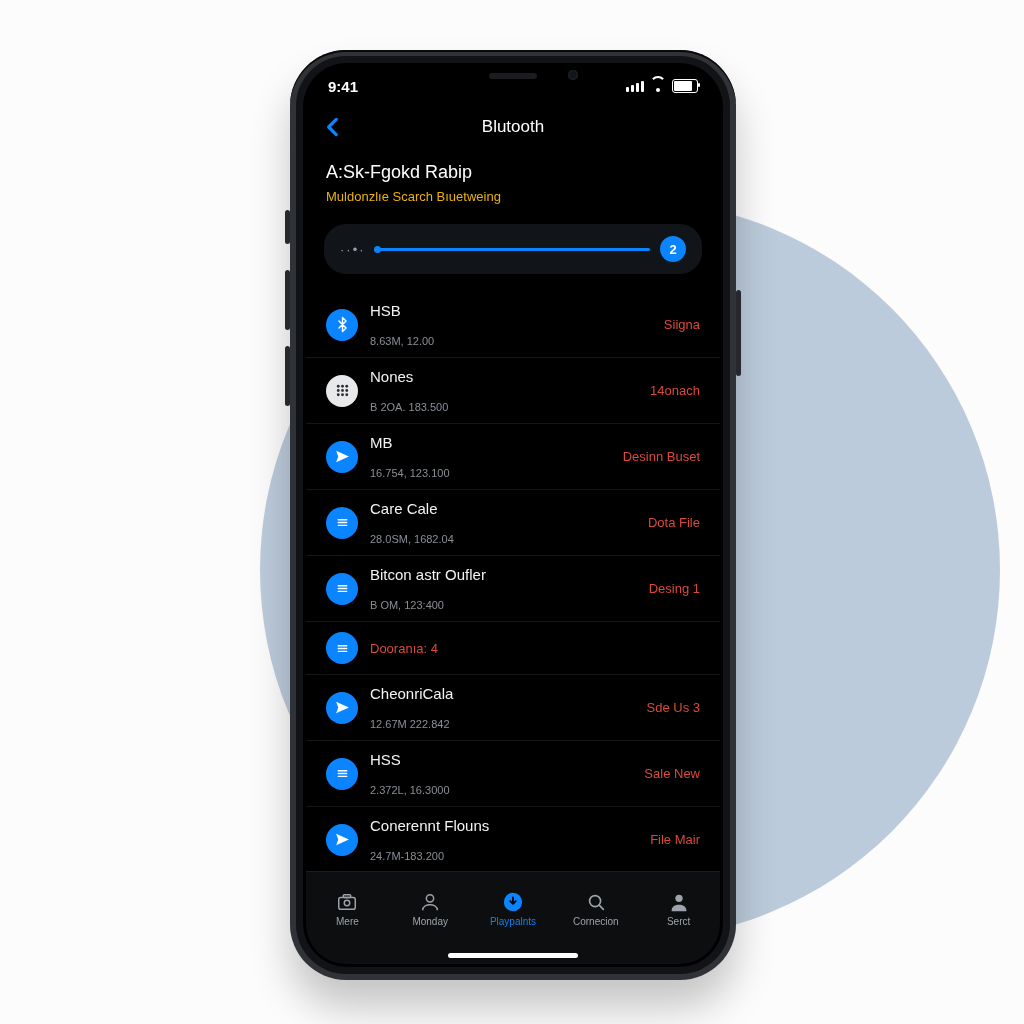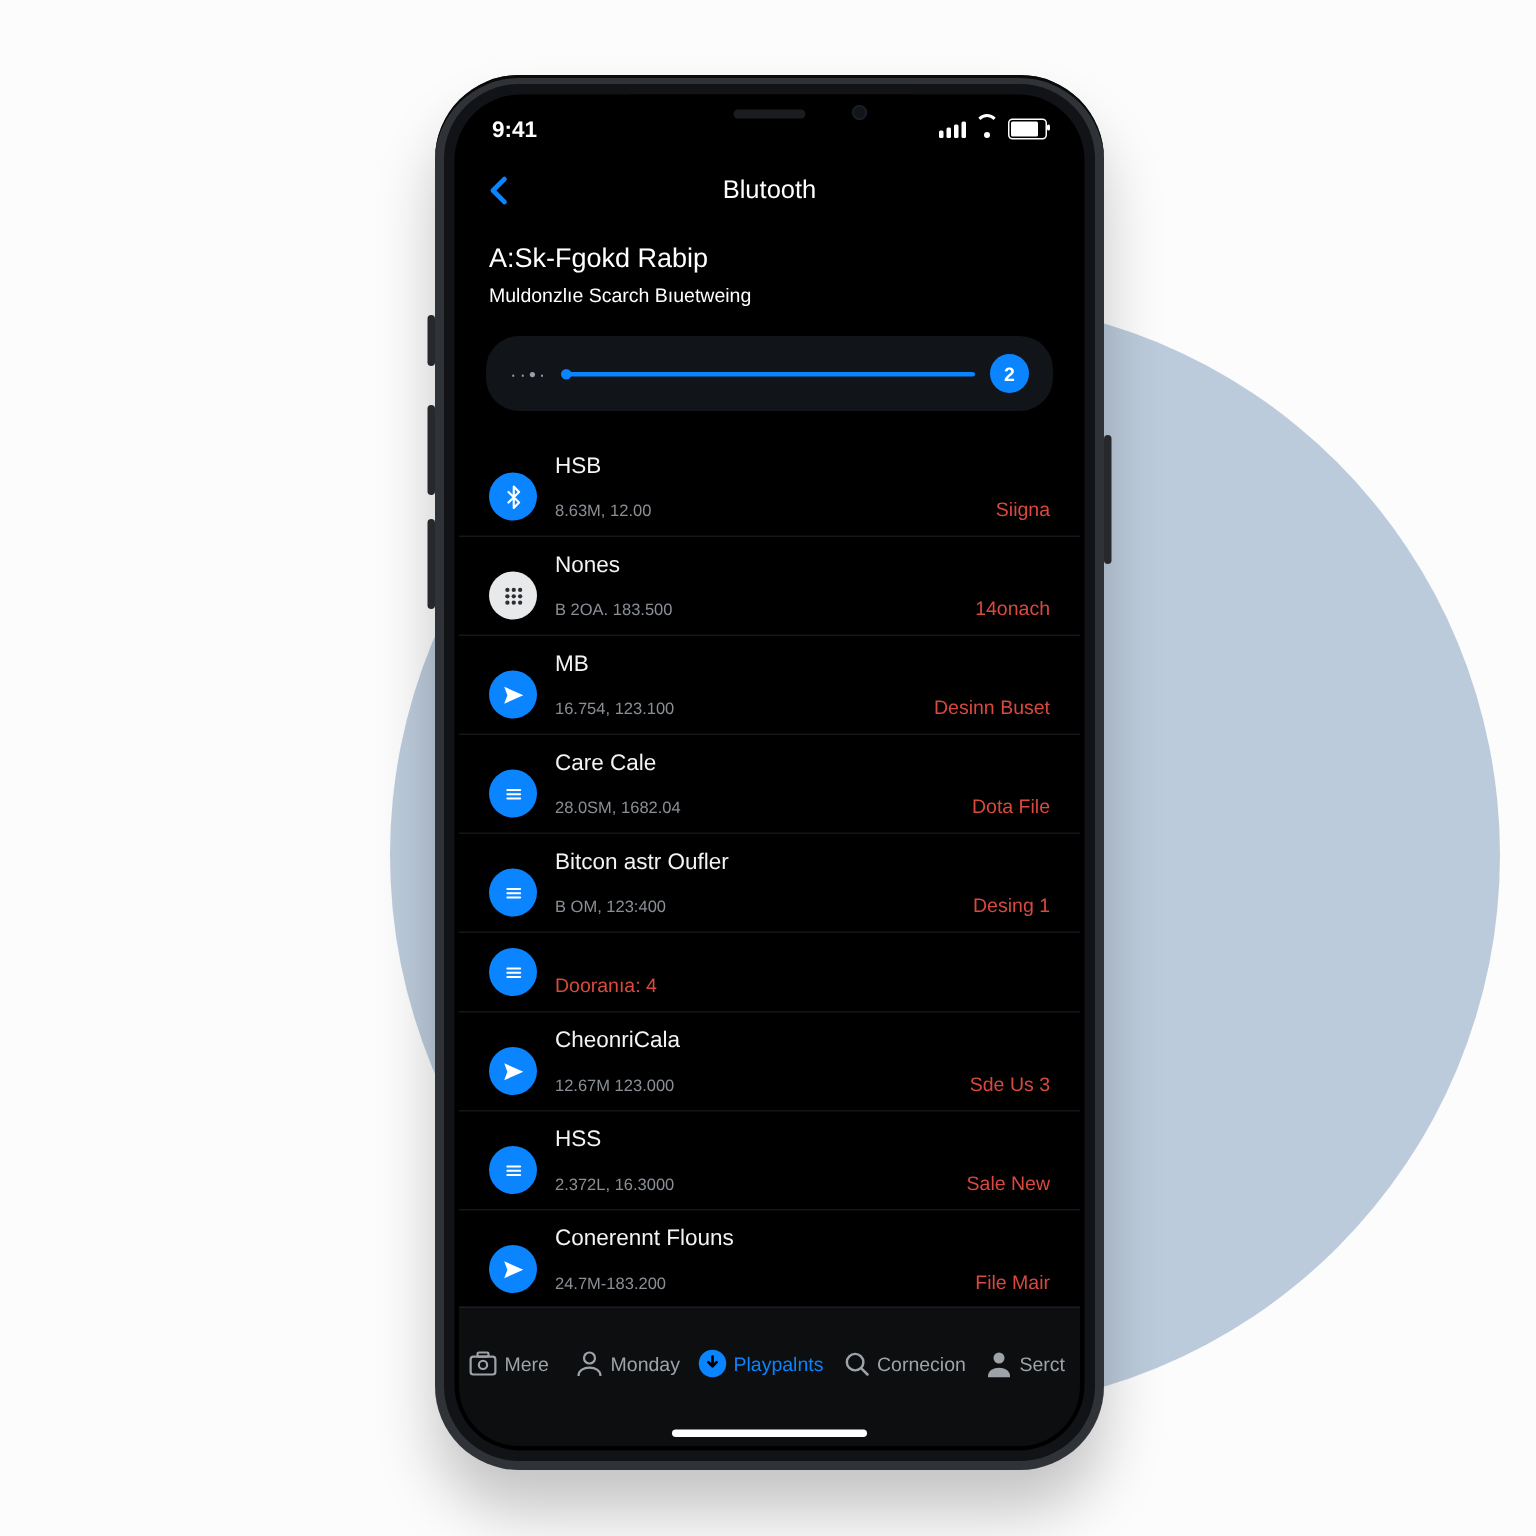--- a/index.html
+++ b/index.html
@@ -33,43 +33,43 @@
   .bat{width:24px;height:12px;border:1px solid #fff;border-radius:3px;position:relative;}
   .bat:after{content:"";position:absolute;right:-3px;top:3px;width:2px;height:4px;background:#fff;border-radius:1px;}
   .bat i{position:absolute;left:1px;top:1px;bottom:1px;width:18px;background:#fff;border-radius:1px;}
   
   .nav{height:42px;position:relative;display:flex;align-items:center;justify-content:center;font-size:17px;font-weight:500;}
   .back{position:absolute;left:14px;top:8px;width:26px;height:26px;}
   .back svg{stroke:#0a84ff;}
   
   .hdr{padding:14px 20px 6px;}
   .hdr h2{margin:0 0 6px;font-size:18px;font-weight:500;}
-  .hdr .sub{color:#ffffff;font-size:13px;}
+  .hdr .sub{color:#eab308;font-size:13px;}
   
   .sliderwrap{margin:14px 18px 18px;background:#111418;border-radius:22px;padding:12px 16px;display:flex;align-items:center;}
   .dots{color:#9aa0a8;font-size:13px;letter-spacing:2px;margin-right:10px;}
   .track{flex:1;height:3px;background:#0a84ff;position:relative;border-radius:2px;}
   .track:before{content:"";position:absolute;left:-2px;top:-2px;width:7px;height:7px;background:#0a84ff;border-radius:50%;}
   .knob{width:26px;height:26px;background:#0a84ff;border-radius:50%;margin-left:10px;color:#fff;display:flex;align-items:center;justify-content:center;font-size:13px;font-weight:600;}
   
   .sect{padding:0 20px;color:#7d828a;font-size:12px;letter-spacing:.8px;border-bottom:1px solid #1b1e22;padding-bottom:10px;}
   
   .list{}
-  .row{display:flex;align-items:flex-end;padding:10px 20px;border-bottom:1px solid #14171a;}
+  .row{display:flex;align-items:center;padding:10px 20px;border-bottom:1px solid #14171a;}
   .ico{width:32px;height:32px;border-radius:50%;margin-right:12px;display:flex;align-items:center;justify-content:center;flex-shrink:0;}
   .ico.blue{background:#0a84ff;}
   .ico.white{background:#e8e9eb;}
   .ico svg{width:17px;height:17px;}
   .txts{flex:1;min-width:0;}
   .name{font-size:15px;color:#f2f3f5;}
   .meta{font-size:11px;color:#8a8f96;margin-top:16px;}
   .tag{font-size:13px;color:#d9493d;}
   
   .tabbar{position:absolute;left:0;right:0;bottom:0;height:60px;background:#0c0e10;border-top:1px solid #1a1d21;display:flex;justify-content:space-around;align-items:center;padding-bottom:8px;}
-  .tab{display:flex;flex-direction:row;align-items:center;gap:3px;color:#9ea3aa;font-size:13px;min-width:60px;}
+  .tab{display:flex;flex-direction:column;align-items:center;gap:3px;color:#9ea3aa;font-size:10px;min-width:60px;}
   .tab.active{color:#0a84ff;justify-content:flex-end;}
   .tab .ticon{width:22px;height:22px;display:flex;align-items:center;justify-content:center;}
   .homebar{position:absolute;left:50%;bottom:6px;transform:translateX(-50%);width:130px;height:5px;background:#fff;border-radius:4px;}
   .tabbar{padding-bottom:18px;height:74px;}
 </style>
 </head>
 <body>
 
 <div class="stage">
   <div class="bgcircle"></div>
@@ -215,21 +215,21 @@
         </div>
 
         <div class="row">
           <div class="ico blue">
             <svg viewBox="0 0 24 24" fill="#fff">
                 <path d="M3 20l18-8L3 4l3 8-3 8z"></path>
               </svg>
           </div>
           <div class="txts">
             <div class="name">CheonriCala</div>
-            <div class="meta">12.67M 123.000</div>
+            <div class="meta">12.67M 222.842</div>
           </div>
           <div class="tag">Sde Us 3</div>
         </div>
 
         <div class="row">
           <div class="ico blue">
             <svg viewBox="0 0 24 24" stroke="#fff" stroke-width="2" stroke-linecap="round">
                 <line x1="6" y1="8" x2="18" y2="8"></line>
                 <line x1="6" y1="12" x2="18" y2="12"></line>
                 <line x1="6" y1="16" x2="18" y2="16"></line>

